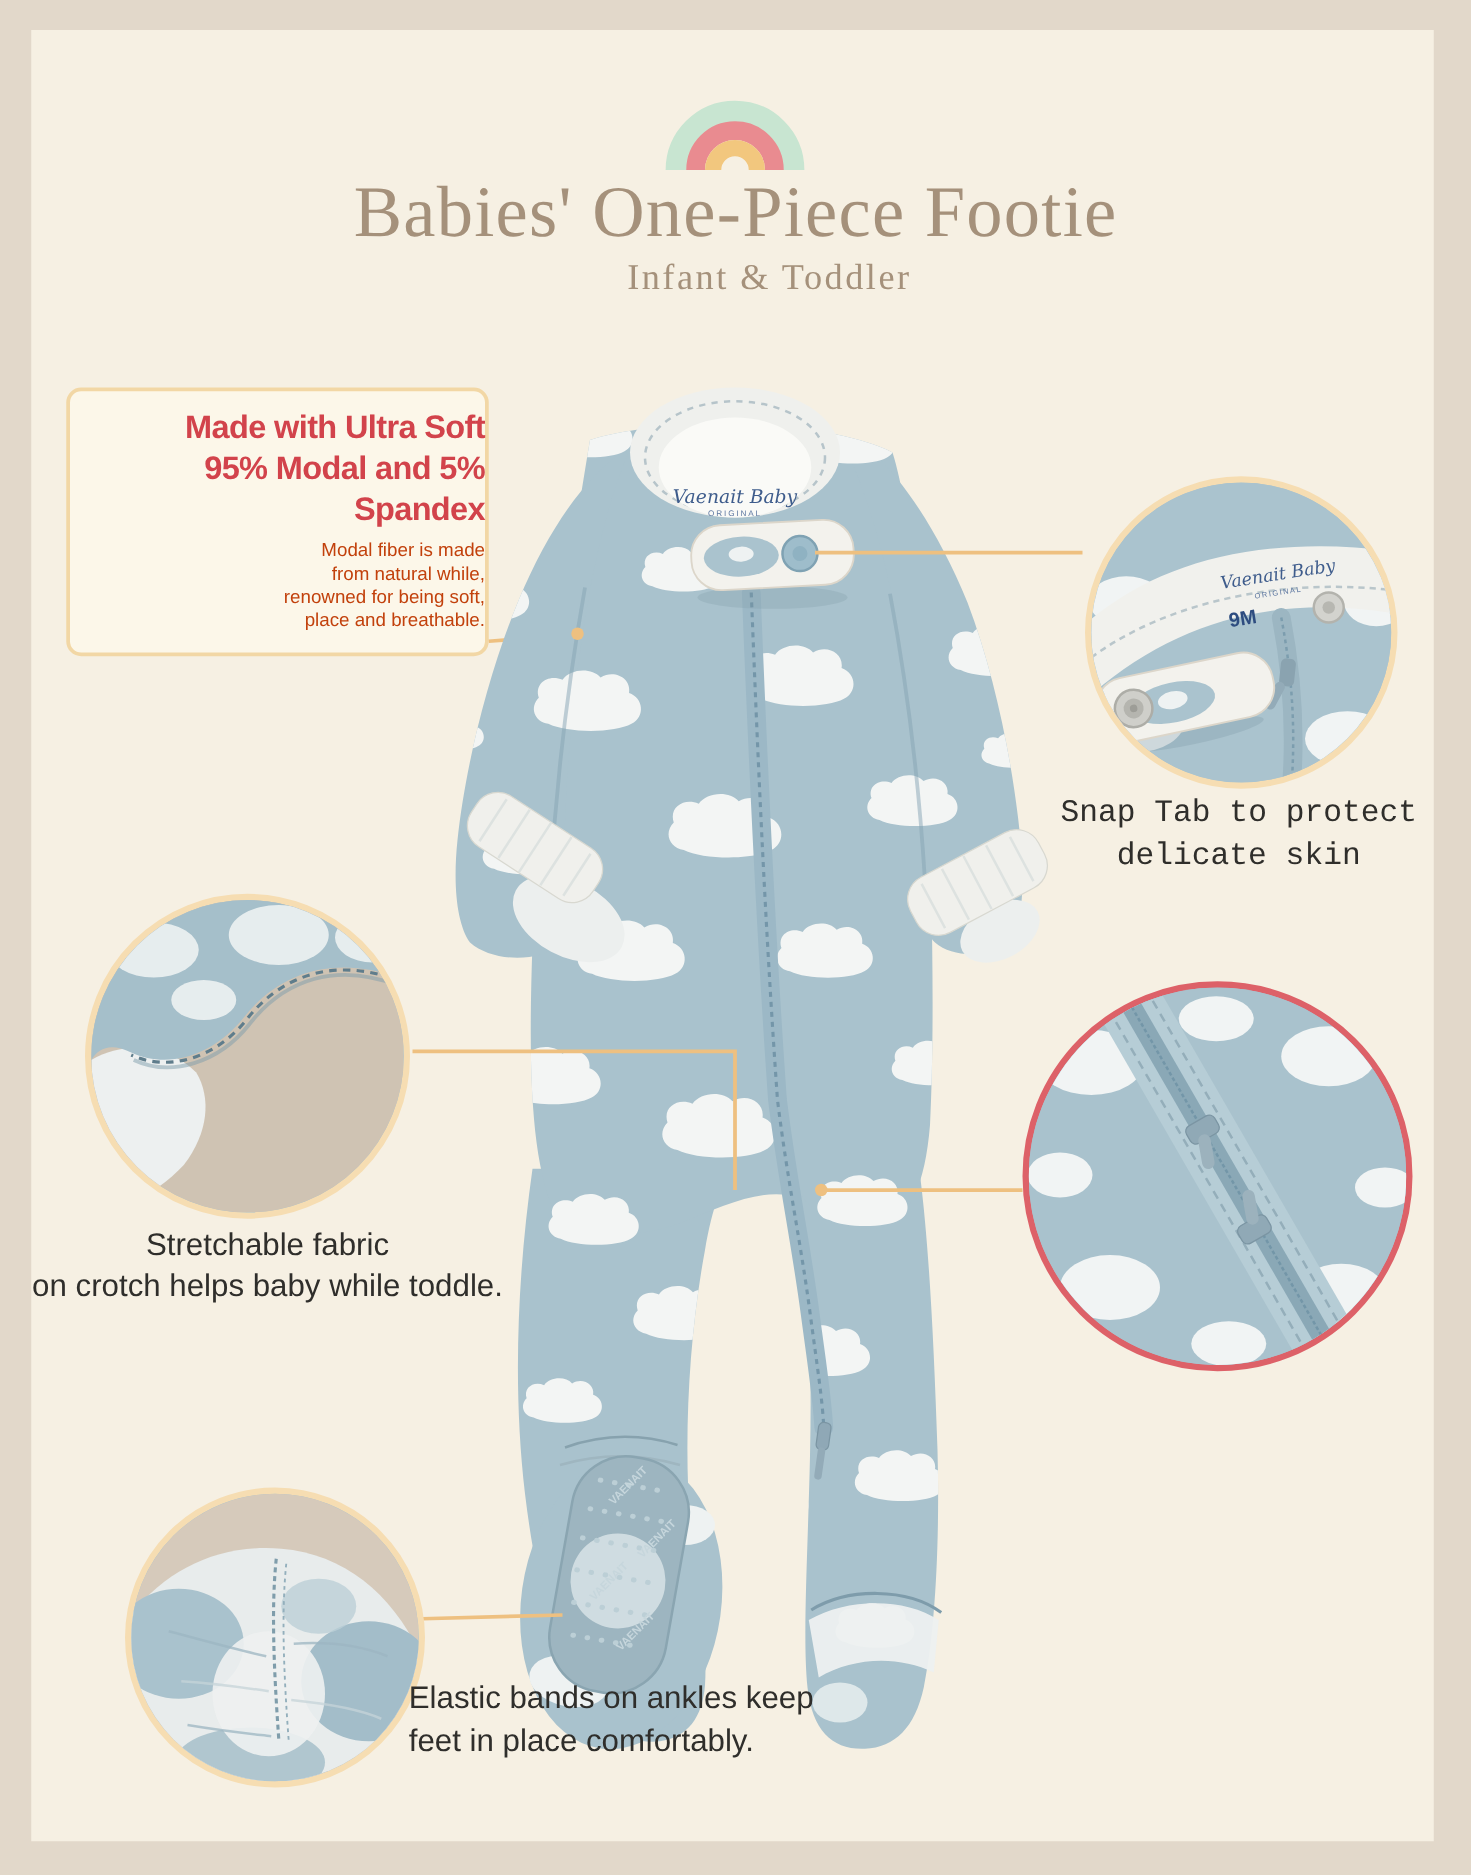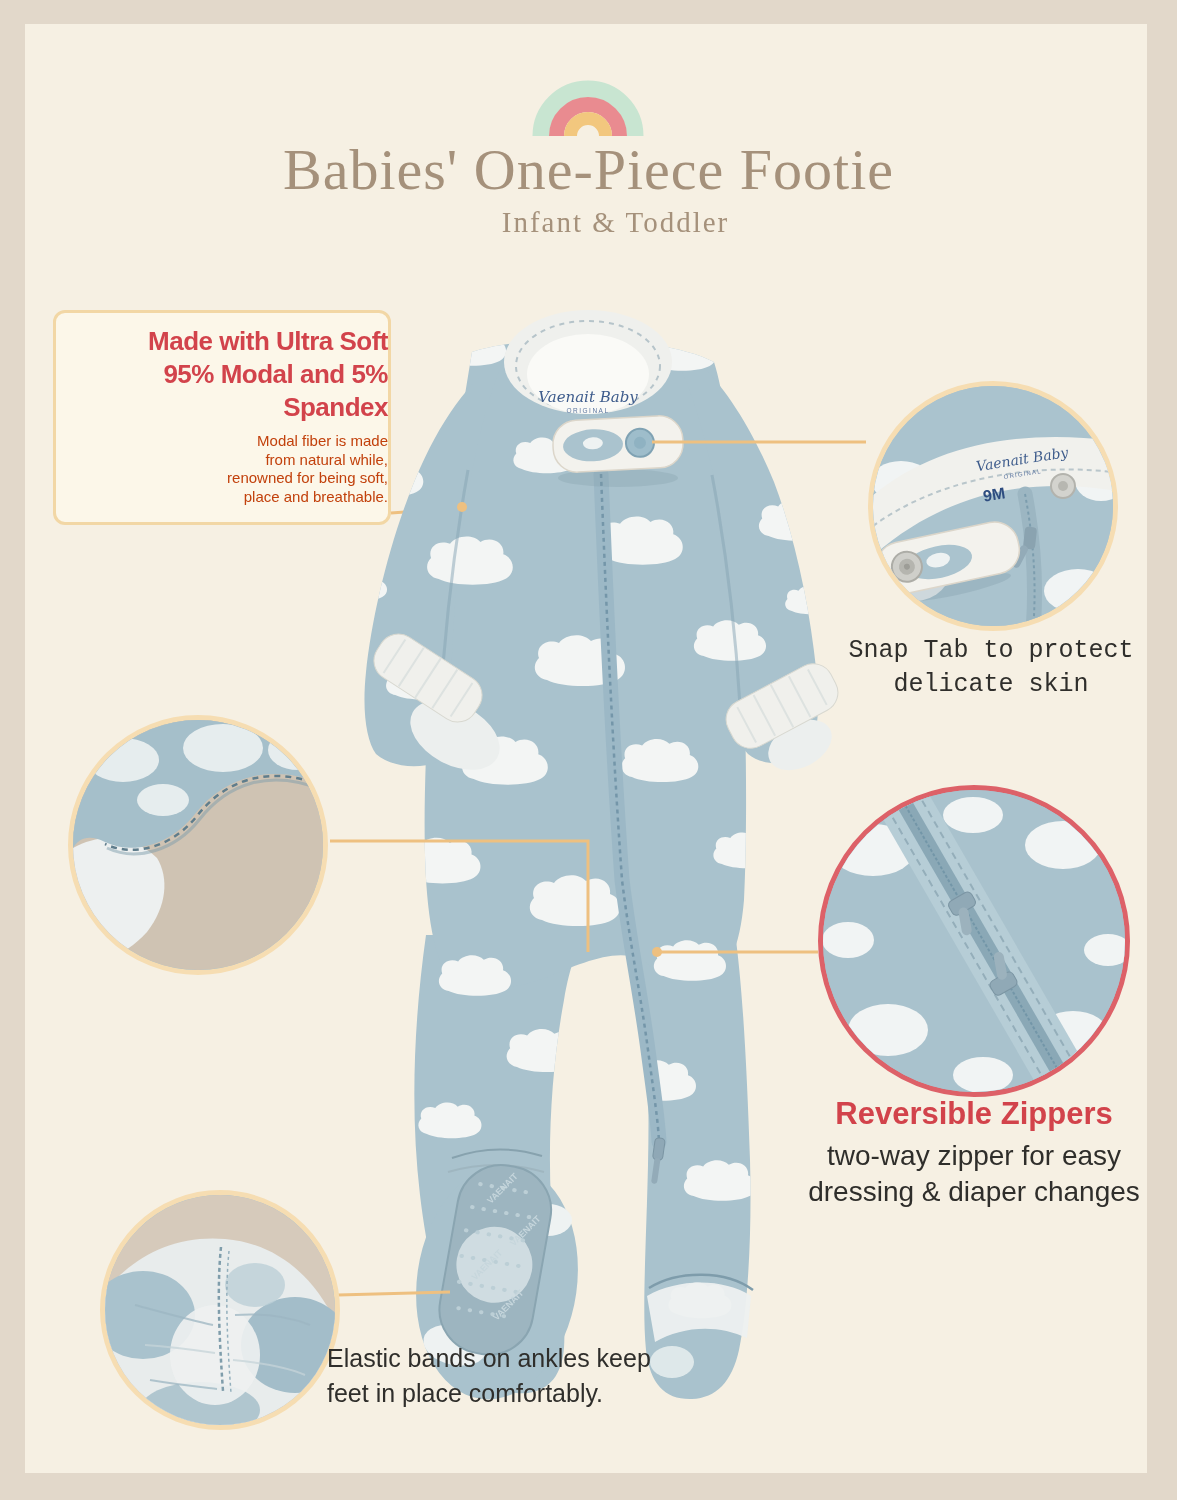--- a/index.html
+++ b/index.html
@@ -299,22 +299,21 @@
       </g>
       <path d="M116,52 C112,90 114,140 118,196" fill="none" stroke="#7f9dab" stroke-width="2.5" stroke-dasharray="4,3"></path>
       <path d="M124,56 C120,95 122,145 126,198" fill="none" stroke="#93afbc" stroke-width="1.5" stroke-dasharray="3,3"></path>
     </svg>
   </div>
 
   <div class="cap center" id="cap-snap">
     <div>Snap  Tab to protect</div>
     <div>delicate skin</div>
   </div>
-  <div class="cap center" id="cap-zip">
-    <div class="zhead">Reversible Zippers</div>
-    <div>two-way zipper for easy</div>
-    <div>dressing &amp; diaper changes</div>
+  <div class="cap center" id="cap-stretch">
+    <div>Stretchable fabric</div>
+    <div>on crotch helps baby while toddle.</div>
   </div>
   <div class="cap" id="cap-elastic">
     <div>Elastic bands on ankles keep</div>
     <div>feet in place comfortably.</div>
   </div>
 </div>
 
 </body></html>

